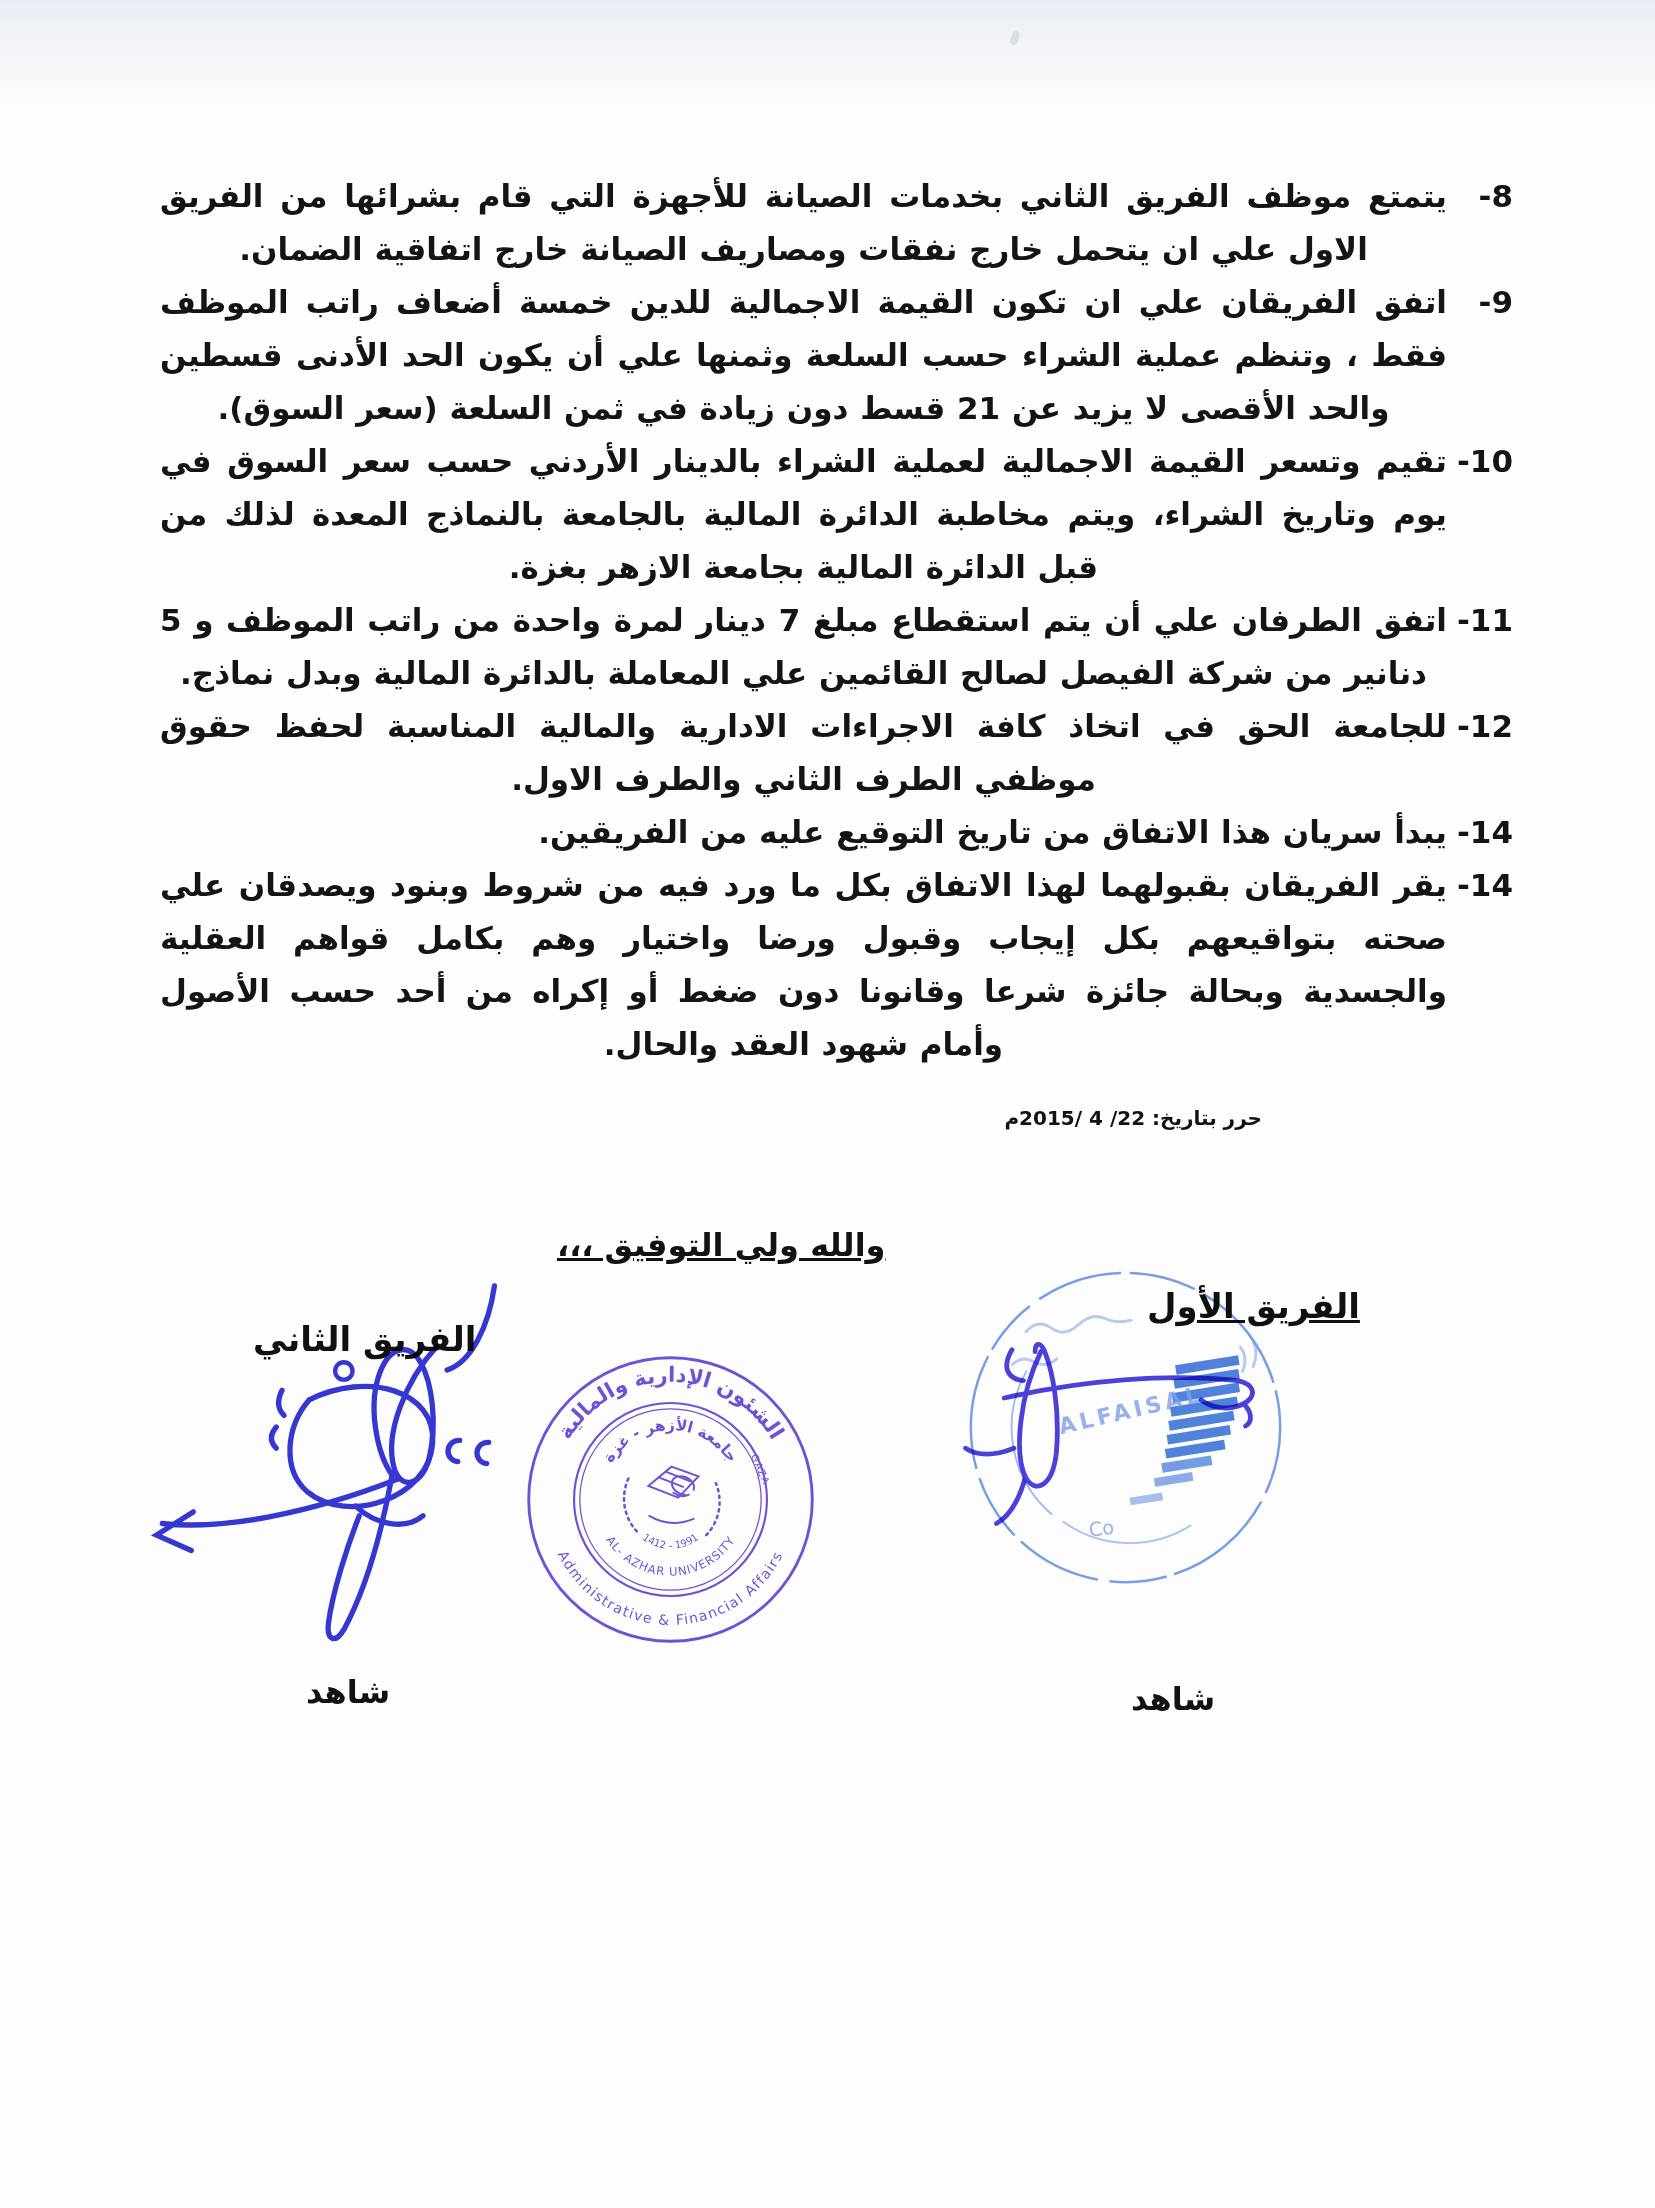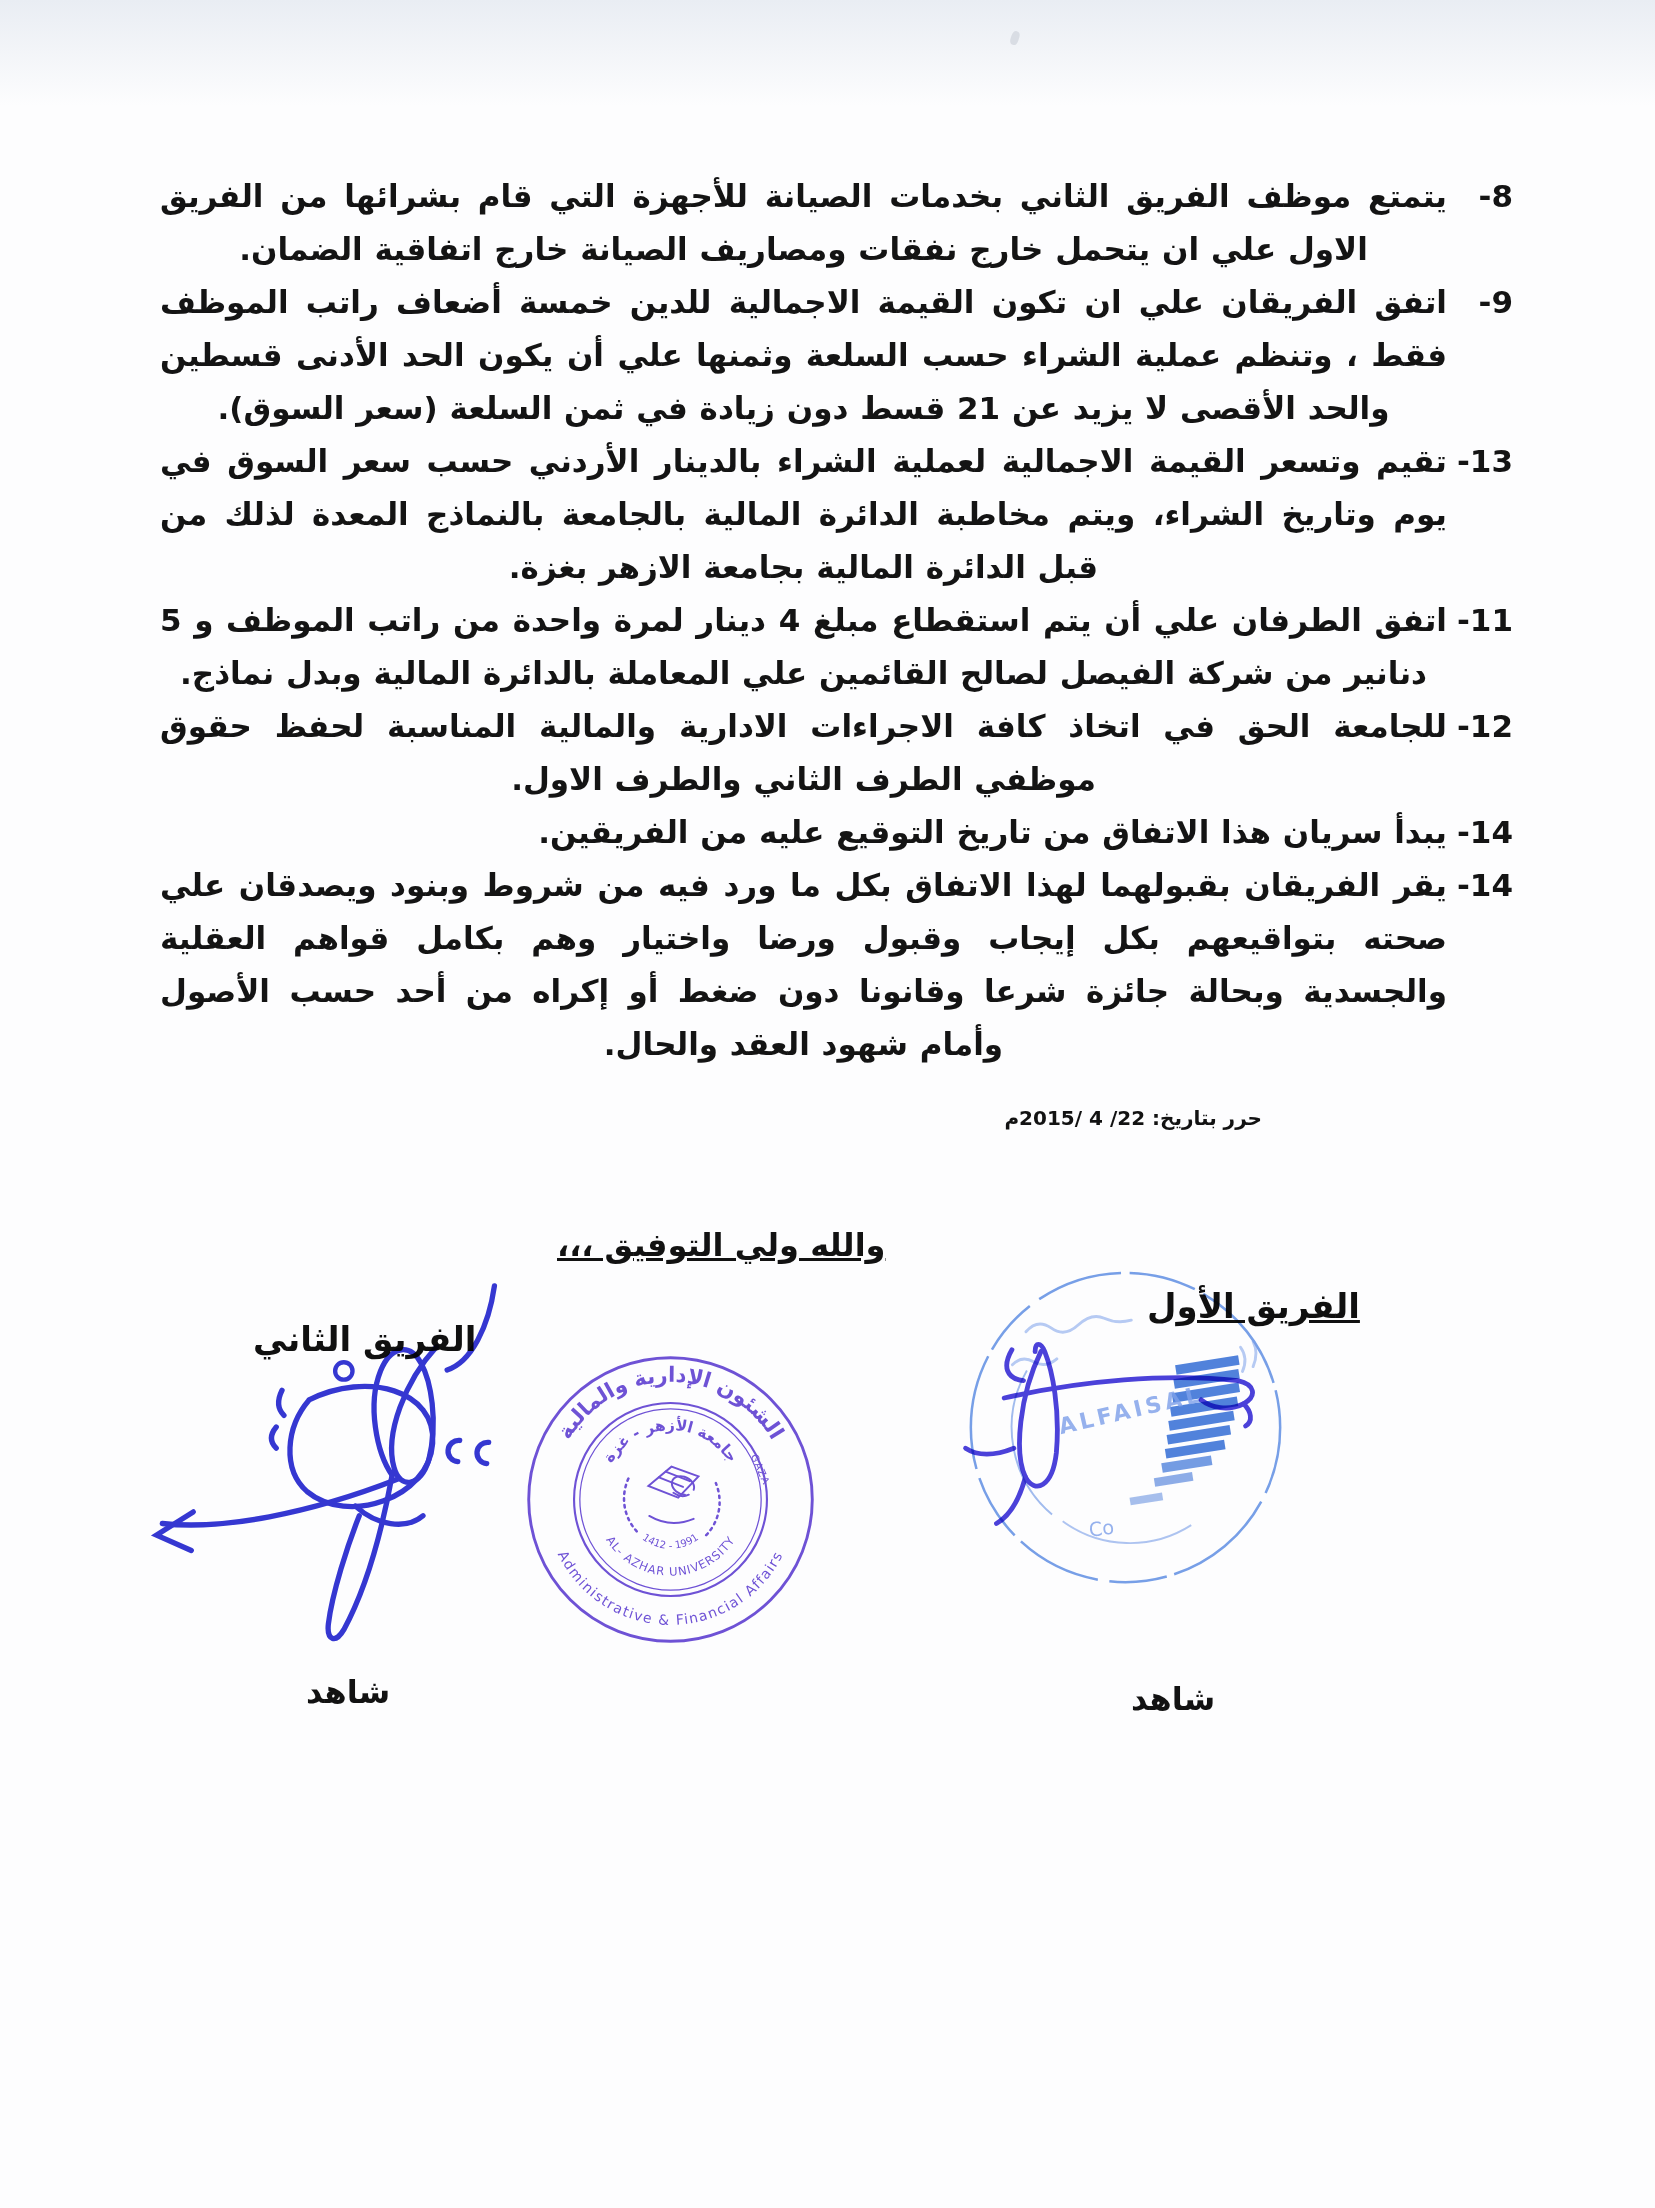--- a/index.html
+++ b/index.html
@@ -63,26 +63,26 @@
   <div class="clauses">
     <div class="clause">
       <span class="num">8-</span>
       <p class="body">يتمتع موظف الفريق الثاني بخدمات الصيانة للأجهزة التي قام بشرائها من الفريق الاول علي ان يتحمل خارج نفقات ومصاريف الصيانة خارج اتفاقية الضمان.</p>
     </div>
     <div class="clause">
       <span class="num">9-</span>
       <p class="body">اتفق الفريقان علي ان تكون القيمة الاجمالية للدين خمسة أضعاف راتب الموظف فقط ، وتنظم عملية الشراء حسب السلعة وثمنها علي أن يكون الحد الأدنى قسطين والحد الأقصى لا يزيد عن 21 قسط دون زيادة في ثمن السلعة (سعر السوق).</p>
     </div>
     <div class="clause">
-      <span class="num">13-</span>
+      <span class="num">10-</span>
       <p class="body">تقيم وتسعر القيمة الاجمالية لعملية الشراء بالدينار الأردني حسب سعر السوق في يوم وتاريخ الشراء، ويتم مخاطبة الدائرة المالية بالجامعة بالنماذج المعدة لذلك من قبل الدائرة المالية بجامعة الازهر بغزة.</p>
     </div>
     <div class="clause">
       <span class="num">11-</span>
-      <p class="body">اتفق الطرفان علي أن يتم استقطاع مبلغ 4 دينار لمرة واحدة من راتب الموظف و 5 دنانير من شركة الفيصل لصالح القائمين علي المعاملة بالدائرة المالية وبدل نماذج.</p>
+      <p class="body">اتفق الطرفان علي أن يتم استقطاع مبلغ 7 دينار لمرة واحدة من راتب الموظف و 5 دنانير من شركة الفيصل لصالح القائمين علي المعاملة بالدائرة المالية وبدل نماذج.</p>
     </div>
     <div class="clause">
       <span class="num">12-</span>
       <p class="body">للجامعة الحق في اتخاذ كافة الاجراءات الادارية والمالية المناسبة لحفظ حقوق موظفي الطرف الثاني والطرف الاول.</p>
     </div>
     <div class="clause short">
       <span class="num">14-</span>
       <p class="body">يبدأ سريان هذا الاتفاق من تاريخ التوقيع عليه من الفريقين.</p>
     </div>
     <div class="clause">

